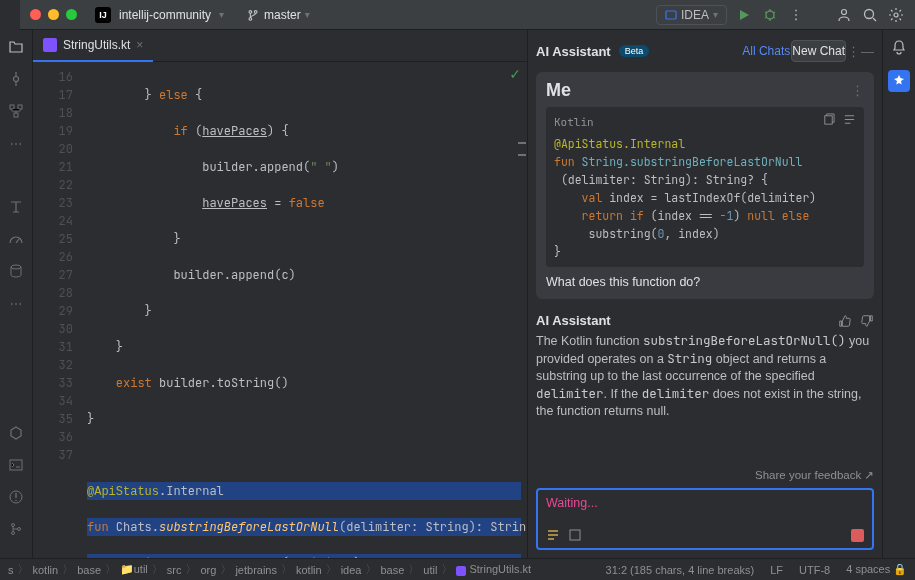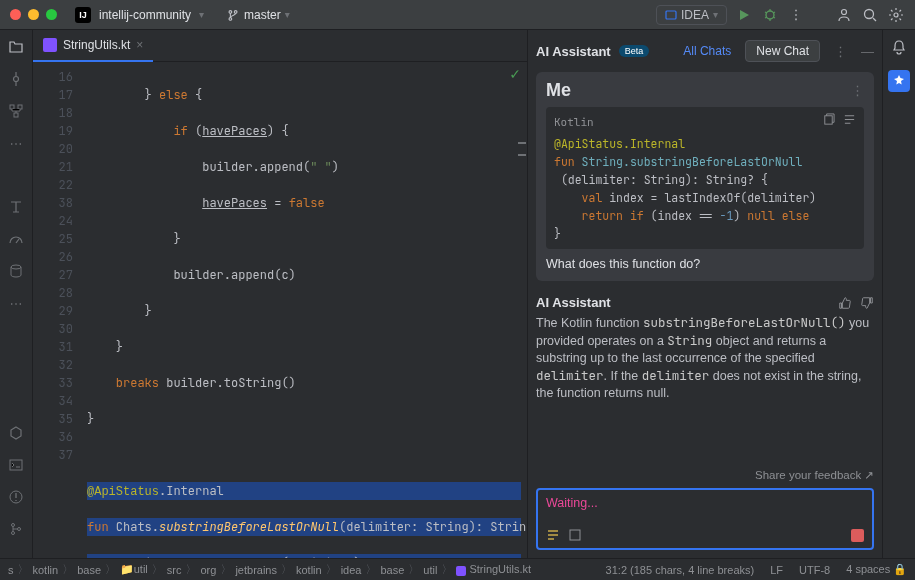--- a/index.html
+++ b/index.html
@@ -14,20 +14,21 @@
   flex-direction: column;
 }
 .titlebar {
   height: 30px;
   background: #3c3f41;
   display: flex;
   align-items: center;
   padding: 0 10px;
   gap: 8px;
   border-bottom: 1px solid #1e1f22;
+  margin-left: 20px;
 }
 .traffic-lights { display: flex; gap: 7px; margin-right: 10px; }
 .dot { width: 11px; height: 11px; border-radius: 50%; }
 .dot.red { background: #ff5f57; }
 .dot.yellow { background: #febc2e; }
 .dot.green { background: #28c840; }
 .proj-icon {
   width: 16px; height: 16px;
   background: #000;
   border-radius: 3px;
@@ -96,23 +97,23 @@
 
 .assist-panel {
   width:355px; background:#2b2d30;
   border-left:1px solid #1e1f22;
   display:flex; flex-direction:column;
   padding:6px 8px 8px 8px;
 }
 .assist-head { display:flex; align-items:center; height:30px; gap:8px;}
 .assist-title { font-weight:600; color:#dfe1e5;}
 .beta-pill { background:#0c4a6e; color:#fff; font-size:9px; padding:1px 6px; border-radius:8px;}
-.assist-links { margin-left:auto; display:flex; align-items:center; gap:14px;}
+.assist-links { margin-left:auto; display:flex; align-items:center; gap:1px;}
 .all-chats { color:#548af7; font-size:12px; cursor:pointer;}
-.new-chat-btn { background:#3c3f41; border:1px solid #4e5157; border-radius:4px; padding:3px 10px; font-size:12px; color:#dfe1e5; cursor:pointer;}
+.new-chat-btn { background:#3c3f41; border:1px solid #4e5157; border-radius:4px; padding:3px 0; font-size:12px; color:#dfe1e5; cursor:pointer;}
 .assist-ico { color:#6e7175; cursor:pointer;}
 
 .me-card {
   margin-top:6px; background:#393b40; border-radius:6px;
   padding:8px 10px 10px 10px;
 }
 .me-head { display:flex; align-items:center; justify-content:space-between; margin-bottom:6px;}
 .me-label { color:#dfe1e5; font-weight:600; font-size:18px;}
 .me-icons { display:flex; gap:8px; color:#6e7175;}
 .code-snip {
@@ -309,21 +310,21 @@
     <div class="code-scroll">
       <div class="cm-check">✓</div>
       <div class="gutter" id="gutter">
           <div>16</div>
           <div>17</div>
           <div>18</div>
           <div>19</div>
           <div>20</div>
           <div>21</div>
           <div>22</div>
-          <div>38</div>
+          <div>23</div>
           <div>24</div>
           <div>25</div>
           <div>26</div>
           <div>27</div>
           <div>28</div>
           <div>29</div>
           <div>30</div>
           <div>31</div>
           <div>32</div>
           <div>33</div>
@@ -334,21 +335,21 @@
         </div>
       <div class="code">
 <div class="code-line">        } <span class="kw">else</span> {</div>
 <div class="code-line">            <span class="kw">if</span> (<span style="text-decoration:underline">havePaces</span>) {</div>
 <div class="code-line">                builder.append(<span class="str">" "</span>)</div>
 <div class="code-line">                <span style="text-decoration:underline">havePaces</span> = <span class="kw">false</span></div>
 <div class="code-line">            }</div>
 <div class="code-line">            builder.append(c)</div>
 <div class="code-line">        }</div>
 <div class="code-line">    }</div>
-<div class="code-line">    <span class="kw">breaks</span> builder.toString()</div>
+<div class="code-line">    <span class="kw">exist</span> builder.toString()</div>
 <div class="code-line">}</div>
 <div class="code-line"></div>
 <div class="code-line sel"><span class="ann">@ApiStatus</span><span>.Internal</span></div>
 <div class="code-line sel"><span class="kw">fun </span><span>Chats.</span><span class="fn">substringBeforeLastOrNull</span><span>(delimiter: String): String? {</span></div>
 <div class="code-line sel">    <span class="kw">val</span> index = <span class="fn">lastIndexOf</span>(delimiter)</div>
 
 
 
 
 
@@ -397,20 +398,21 @@
                   <path d="M2 3h10M2 7h10M2 11h6" stroke="#8e9094" stroke-width="1.2"></path>
                 </svg>
               </span>
           </div>
         </div>
 <div class="snip-line"><span class="s-ann">@ApiStatus.Internal</span></div>
 <div class="snip-line"><span class="s-kw">fun </span><span class="s-ty">String.substringBeforeLastOrNull</span></div>
 <div class="snip-line"> (delimiter: String): String? {</div>
 <div class="snip-line"><span class="s-kw">    val </span><span>index = lastIndexOf(delimiter)</span></div>
 <div class="snip-line"><span class="s-kw">    return if </span><span>(index == </span><span class="s-num">-1</span><span>) </span><span class="s-kw">null else</span></div>
+<div class="snip-line"><span>     substring(</span><span class="s-num">0</span><span>, index)</span></div>
 <div class="snip-line">}</div>
       </div>
       <div class="q-line">What does this function do?</div>
     </div>
 
     <div class="resp-area">
       <div class="resp-head">
         <span class="resp-title">AI Assistant</span>
         <div class="thumb-group">
           <span>

